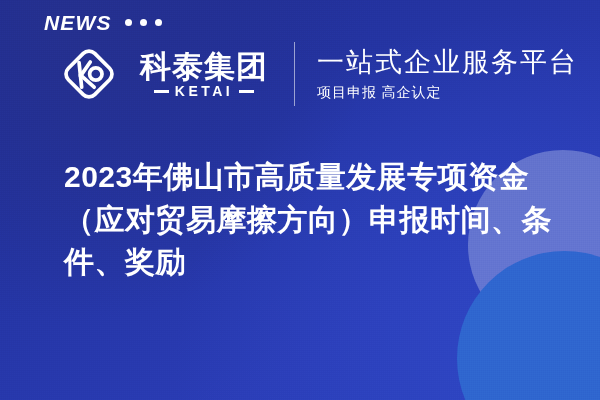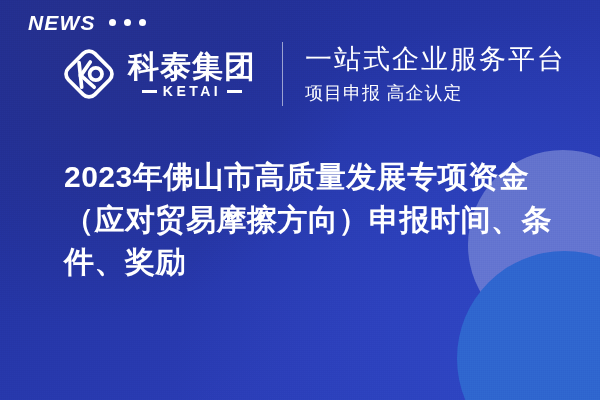--- a/index.html
+++ b/index.html
@@ -51,21 +51,21 @@
     width: 215px;
     height: 215px;
     right: -72px;
     bottom: -66px;
     background: #2f66cf;
   }
 
   
   #news-row {
     position: absolute;
-    left: 28px;
+    left: 44px;
     top: 12px;
     display: flex;
     align-items: center;
     gap: 13px;
   }
   #news-label {
     color: #ffffff;
     font-size: 21px;
     font-weight: bold;
     font-style: italic;
@@ -92,21 +92,21 @@
     top: 42px;
     display: flex;
     align-items: center;
   }
   #logo-mark {
     width: 62px;
     height: 62px;
     flex: 0 0 auto;
   }
   #logo-wordmark {
-    margin-left: 8px;
+    margin-left: 20px;
     display: flex;
     flex-direction: column;
     align-items: flex-start;
   }
   #logo-cn {
     color: #ffffff;
     font-size: 31px;
     font-weight: bold;
     letter-spacing: 1px;
     line-height: 1.08;
@@ -148,21 +148,21 @@
   }
   #tagline-main {
     color: #ffffff;
     font-size: 27px;
     letter-spacing: 2px;
     line-height: 1.2;
     font-weight: 400;
   }
   #tagline-sub {
     color: #ffffff;
-    font-size: 18px;
+    font-size: 14px;
     letter-spacing: 1px;
     margin-top: 5px;
     font-family: "Liberation Serif", "DejaVu Serif", serif;
     font-weight: 400;
   }
 
   
   #headline {
     position: absolute;
     left: 64px;

